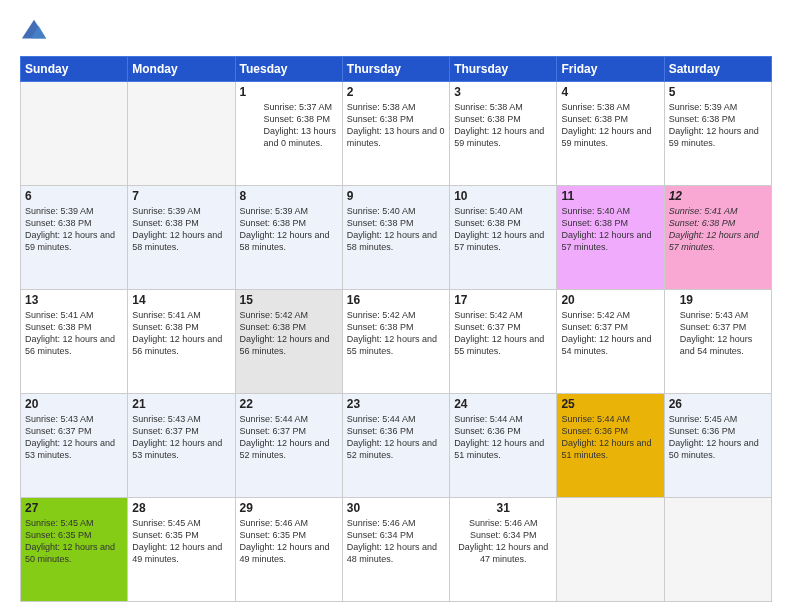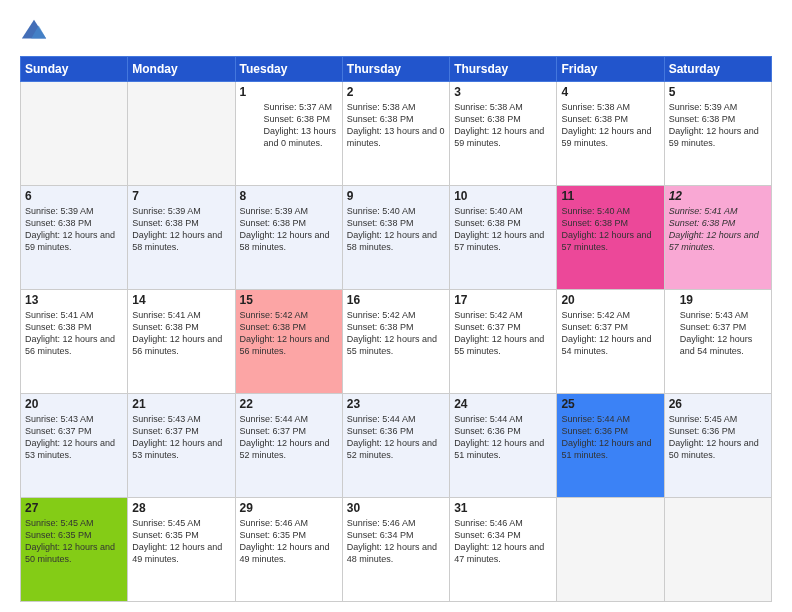--- a/index.html
+++ b/index.html
@@ -198,21 +198,21 @@
             <div class="cell-text" style="white-space: pre-line;">Sunrise: 5:40 AM
 Sunset: 6:38 PM
 Daylight: 12 hours and 58 minutes.</div>
           </td>
           <td style="background: rgb(238, 242, 251);">
             <span class="day-number">10</span>
             <div class="cell-text" style="white-space: pre-line;">Sunrise: 5:40 AM
 Sunset: 6:38 PM
 Daylight: 12 hours and 57 minutes.</div>
           </td>
-          <td style="background: #ec4899;">
+          <td style="background: #f0abfc;">
             <span class="day-number">11</span>
             <div class="cell-text" style="white-space: pre-line;">Sunrise: 5:40 AM
 Sunset: 6:38 PM
 Daylight: 12 hours and 57 minutes.</div>
           </td>
           <td style="background: #f9a8d4; font-style: italic;">
             <span class="day-number">12</span>
             <div class="cell-text" style="white-space: pre-line;">Sunrise: 5:41 AM
 Sunset: 6:38 PM
 Daylight: 12 hours and 57 minutes.</div>
@@ -224,21 +224,21 @@
             <div class="cell-text" style="white-space: pre-line;">Sunrise: 5:41 AM
 Sunset: 6:38 PM
 Daylight: 12 hours and 56 minutes.</div>
           </td>
           <td style="background: rgb(255, 255, 255);">
             <span class="day-number">14</span>
             <div class="cell-text" style="white-space: pre-line;">Sunrise: 5:41 AM
 Sunset: 6:38 PM
 Daylight: 12 hours and 56 minutes.</div>
           </td>
-          <td style="background: #fca5a5;">
+          <td style="background: #e5e5e5;">
             <span class="day-number">15</span>
             <div class="cell-text" style="white-space: pre-line;">Sunrise: 5:42 AM
 Sunset: 6:38 PM
 Daylight: 12 hours and 56 minutes.</div>
           </td>
           <td style="background: rgb(255, 255, 255);">
             <span class="day-number">16</span>
             <div class="cell-text" style="white-space: pre-line;">Sunrise: 5:42 AM
 Sunset: 6:38 PM
 Daylight: 12 hours and 55 minutes.</div>
@@ -286,21 +286,21 @@
             <div class="cell-text" style="white-space: pre-line;">Sunrise: 5:44 AM
 Sunset: 6:36 PM
 Daylight: 12 hours and 52 minutes.</div>
           </td>
           <td style="background: rgb(238, 242, 251);">
             <span class="day-number">24</span>
             <div class="cell-text" style="white-space: pre-line;">Sunrise: 5:44 AM
 Sunset: 6:36 PM
 Daylight: 12 hours and 51 minutes.</div>
           </td>
-          <td style="background: #3b82f6;">
+          <td style="background: #eab308;">
             <span class="day-number">25</span>
             <div class="cell-text" style="white-space: pre-line;">Sunrise: 5:44 AM
 Sunset: 6:36 PM
 Daylight: 12 hours and 51 minutes.</div>
           </td>
           <td style="background: rgb(238, 242, 251);">
             <span class="day-number">26</span>
             <div class="cell-text" style="white-space: pre-line;">Sunrise: 5:45 AM
 Sunset: 6:36 PM
 Daylight: 12 hours and 50 minutes.</div>
@@ -324,21 +324,21 @@
             <div class="cell-text" style="white-space: pre-line;">Sunrise: 5:46 AM
 Sunset: 6:35 PM
 Daylight: 12 hours and 49 minutes.</div>
           </td>
           <td style="background: rgb(255, 255, 255);">
             <span class="day-number">30</span>
             <div class="cell-text" style="white-space: pre-line;">Sunrise: 5:46 AM
 Sunset: 6:34 PM
 Daylight: 12 hours and 48 minutes.</div>
           </td>
-          <td style="background: rgb(255, 255, 255);">
+          <td style="background: rgb(255, 255, 255); text-align: center;">
             <span class="day-number">31</span>
             <div class="cell-text" style="white-space: pre-line;">Sunrise: 5:46 AM
 Sunset: 6:34 PM
 Daylight: 12 hours and 47 minutes.</div>
           </td>
           <td class="empty"></td>
           <td class="empty"></td>
         </tr>
       </tbody>
   </table>

